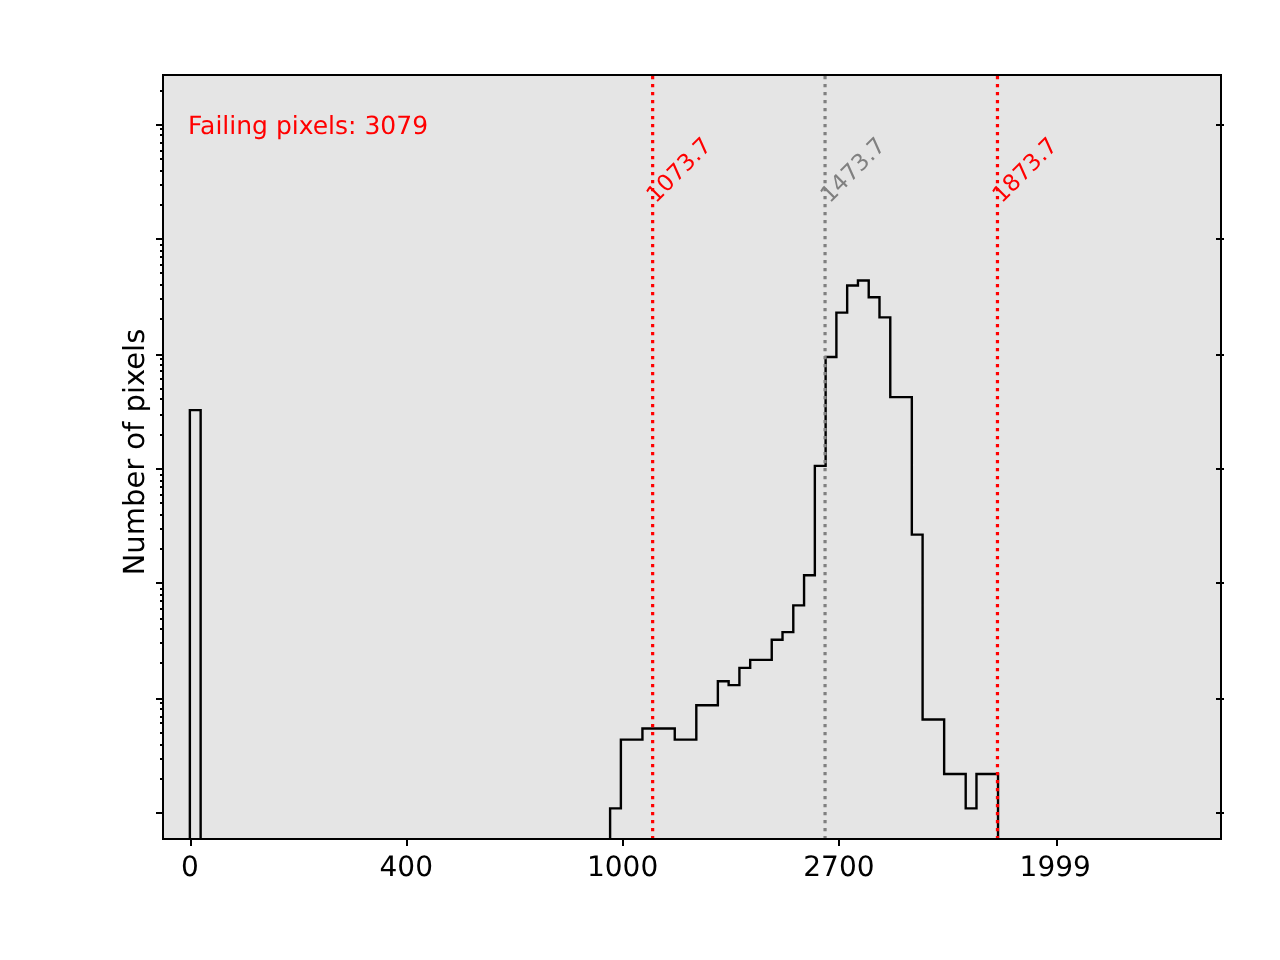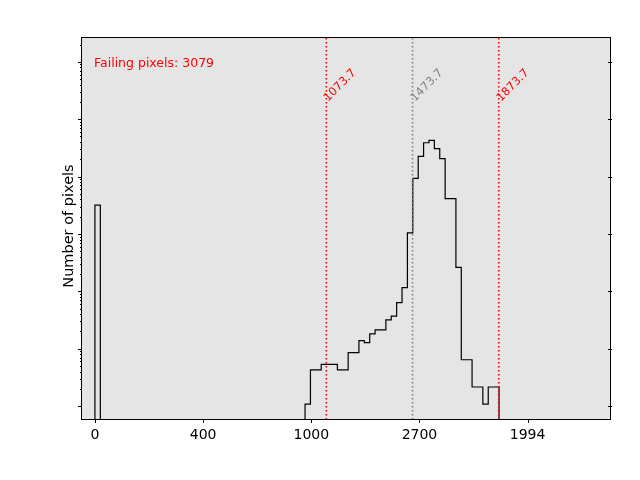--- a/index.html
+++ b/index.html
@@ -201,19 +201,19 @@
         <div class="ytick-minor" style="top: 6.53825px;"></div>
         <div class="xtick-major" style="left: 12.9796px;"></div>
         <div class="xtick-label" style="left: 12.9796px;">0</div>
         <div class="xtick-major" style="left: 121.143px;"></div>
         <div class="xtick-label" style="left: 121.143px;">400</div>
         <div class="xtick-major" style="left: 229.306px;"></div>
         <div class="xtick-label" style="left: 229.306px;">1000</div>
         <div class="xtick-major" style="left: 337.469px;"></div>
         <div class="xtick-label" style="left: 337.469px;">2700</div>
         <div class="xtick-major" style="left: 445.633px;"></div>
-        <div class="xtick-label" style="left: 445.633px;">1994</div>
+        <div class="xtick-label" style="left: 445.633px;">1999</div>
       </div>
   <div class="vline-label" style="left: 248.249px; top: 52px; color: rgb(255, 0, 0);">1073.7</div>
       <div class="vline-label" style="left: 334.78px; top: 52px; color: rgb(128, 128, 128);">1473.7</div>
       <div class="vline-label" style="left: 421.311px; top: 52px; color: rgb(255, 0, 0);">1873.7</div>
     </div>
 </div>
 
 </body></html>

